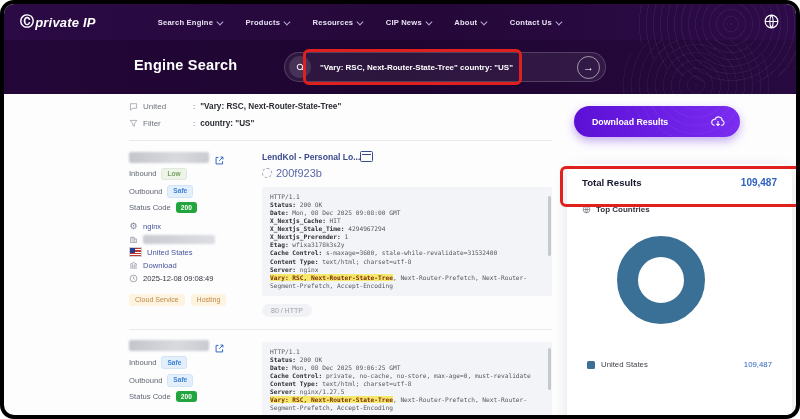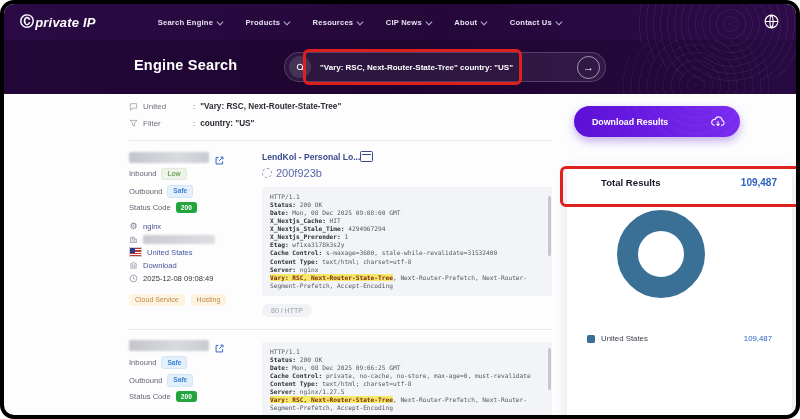--- a/index.html
+++ b/index.html
@@ -80,21 +80,21 @@
 
   
   .download-btn{position:absolute;left:570px;top:102px;width:166px;height:31px;border:none;border-radius:16px;
     background:linear-gradient(90deg,#5c10d6,#7a2cf0);color:#fff;display:flex;align-items:center;padding:0 14px 0 18px;cursor:pointer;box-shadow:0 4px 10px rgba(90,20,210,.35);}
   .download-btn span{font-size:8.8px;font-weight:bold;}
   .cloud-icon{width:16px;height:16px;margin-left:auto;color:#fff;}
   .cloud-icon svg{width:100%;height:100%;}
 
   .side-card{position:absolute;left:563px;top:160px;width:225px;height:300px;background:#fff;border-radius:12px;
     box-shadow:0 3px 14px rgba(30,30,60,.12);box-sizing:border-box;padding:13px 15px;}
-  .tr-row{display:flex;align-items:center;justify-content:space-between;margin-left:19px;}
+  .tr-row{display:flex;align-items:center;justify-content:space-between;}
   .tr-label{font-size:9.6px;font-weight:bold;color:#16182e;}
   .tr-value{font-size:10px;font-weight:bold;color:#2e62c0;}
   .tc-row{display:flex;align-items:center;gap:5px;margin-top:17px;}
   .tc-row .i{width:9px;height:9px;color:#6d727c;}
   .tc-label{font-size:8px;font-weight:bold;color:#33343c;}
   .donut{width:88px;height:88px;border-radius:50%;border:21px solid #3a7096;box-sizing:border-box;margin:22px 0 0 35px;}
   .legend-row{display:flex;align-items:center;margin-top:36px;padding:0 5px;}
   .legend-sq{width:8px;height:8px;border-radius:1.5px;margin-right:6px;flex:none;}
   .legend-label{font-size:7.8px;color:#3c3f4a;}
   .legend-value{margin-left:auto;font-size:7.8px;color:#2e62c0;}
@@ -288,20 +288,29 @@
           <path d="M12 10.5V17M9.5 14.8 12 17.3l2.5-2.5"></path>
         </svg>
     </span>
   </button>
 
   <div class="side-card">
     <div class="tr-row">
       <span class="tr-label">Total Results</span>
       <span class="tr-value">109,487</span>
     </div>
+    <div class="tc-row">
+      <span class="i">
+        <svg viewBox="0 0 24 24" fill="none" stroke="currentColor" stroke-width="1.8">
+            <circle cx="12" cy="12" r="9"></circle>
+            <path d="M3 12h18M12 3c3.2 3.6 3.2 14.4 0 18M12 3c-3.2 3.6-3.2 14.4 0 18"></path>
+          </svg>
+      </span>
+      <span class="tc-label">Top Countries</span>
+    </div>
     <div class="donut" id="donut" style="border-color: rgb(58, 112, 150);"></div>
     <div id="legend">
         <div class="legend-row">
           <span class="legend-sq" style="background: rgb(58, 112, 150);"></span>
           <span class="legend-label">United States</span>
           <span class="legend-value">109,487</span>
         </div>
       </div>
   </div>
 

